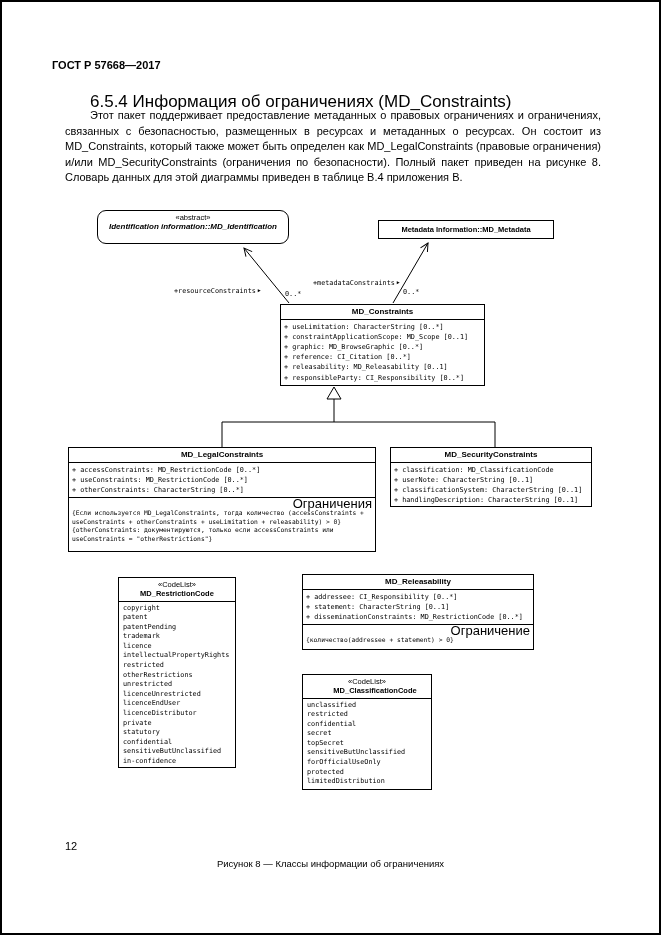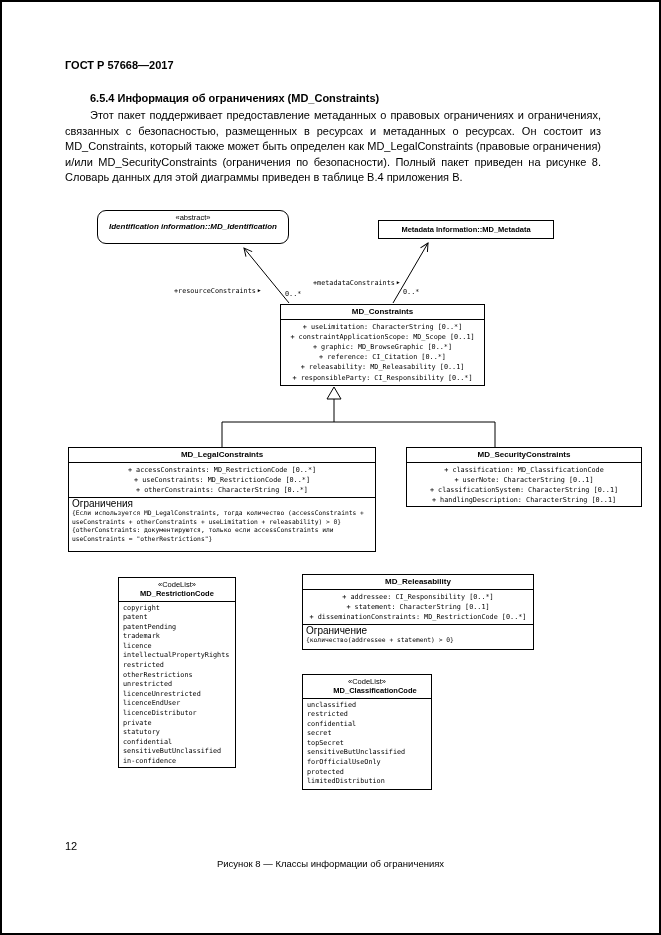--- a/index.html
+++ b/index.html
@@ -1,40 +1,40 @@
 <!DOCTYPE html>
 <html><head>
 <meta charset="utf-8">
 <style>
   * { margin:0; padding:0; box-sizing:border-box; }
   html,body { background:#ffffff; }
   body { font-family:"Liberation Sans", sans-serif; color:#000; }
   .page { position:relative; width:661px; height:935px; background:#fff; border:2px solid #000; overflow:hidden; }
 
-  .doc-header { position:absolute; left:63px; top:57px; font-size:11px; font-weight:bold; }
-  .section-heading { position:absolute; left:88px; top:90px; font-size:11px; font-weight:bold; }
+  .doc-header { position:absolute; left:50px; top:57px; font-size:11px; font-weight:bold; }
+  .section-heading { position:absolute; left:88px; top:90px; font-size:17px; font-weight:normal; }
   .body-text { position:absolute; left:63px; top:106px; width:536px; font-size:11px; line-height:15.6px; text-align:justify; text-indent:25px; }
 
   .connectors { position:absolute; left:0; top:0; width:661px; height:935px; pointer-events:none; }
   .connectors line { stroke:#000; stroke-width:1; }
 
   .uml-box { position:absolute; background:#fff; border:1px solid #000; overflow:hidden; }
   .uml-title { border-bottom:1px solid #000; text-align:center; font-size:8px; font-weight:bold; padding:2px 1px; line-height:9.5px; font-family:"Liberation Sans", sans-serif; }
   .uml-title.no-border { border-bottom:none; }
   .stereotype { font-size:7.5px; font-weight:normal; line-height:9px; }
   .italic { font-style:italic; }
   .single-line { display:flex; align-items:center; justify-content:center; height:100%; }
 
-  .uml-attrs { padding:2px 3px; font-family:"DejaVu Sans Mono", monospace;text-align:center; }
+  .uml-attrs { padding:2px 3px; font-family:"DejaVu Sans Mono", monospace; }
   .attr { font-size:6.8px; line-height:10.2px; white-space:nowrap; }
   .codelist-values { padding:2px 4px; font-family:"DejaVu Sans Mono", monospace; }
   .codelist-values .attr { line-height:9.6px; }
 
   .uml-constraints { border-top:1px solid #000; padding:1px 3px 3px 3px; font-family:"DejaVu Sans Mono", monospace; }
-  .constraints-header { text-align:left; font-size:10px; line-height:10px; font-family:"Liberation Sans", sans-serif; }
+  .constraints-header { text-align:right; font-size:13px; line-height:10px; font-family:"Liberation Sans", sans-serif; }
   .constraint-text { font-size:6.3px; line-height:8.5px; white-space:normal; }
 
   .assoc-label { position:absolute; font-size:6.8px; font-family:"DejaVu Sans Mono", monospace; white-space:nowrap; }
   .dir-arrow { font-size:5px; vertical-align:1px; padding-left:2px; }
 
   .figure-caption { position:absolute; left:0; top:821px; width:100%; text-align:center; font-size:9.5px;margin-top:35px; }
   .page-number { position:absolute; left:63px; top:838px; font-size:11px; }
 </style>
 </head>
 <body>
@@ -100,21 +100,21 @@
       <div class="attr">+ useConstraints: MD_RestrictionCode [0..*]</div>
       <div class="attr">+ otherConstraints: CharacterString [0..*]</div>
     </div>
     <div class="uml-constraints">
       <div class="constraints-header">Ограничения</div>
       <div class="constraint-text">{Если используется MD_LegalConstraints, тогда количество (accessConstraints + useConstraints + otherConstraints + useLimitation + releasability) &gt; 0}</div>
       <div class="constraint-text">{otherConstraints: документируются, только если accessConstraints или useConstraints = "otherRestrictions"}</div>
     </div>
   </div>
 
-  <div class="uml-box" style="left:404px; top:445px; width:236px; height:60px;">
+  <div class="uml-box" style="left:388px; top:445px; width:202px; height:60px;">
     <div class="uml-title">MD_SecurityConstraints</div>
     <div class="uml-attrs">
       <div class="attr">+ classification: MD_ClassificationCode</div>
       <div class="attr">+ userNote: CharacterString [0..1]</div>
       <div class="attr">+ classificationSystem: CharacterString [0..1]</div>
       <div class="attr">+ handlingDescription: CharacterString [0..1]</div>
     </div>
   </div>
 
   <div class="uml-box" style="left:116px; top:575px; width:118px; height:191px;">

